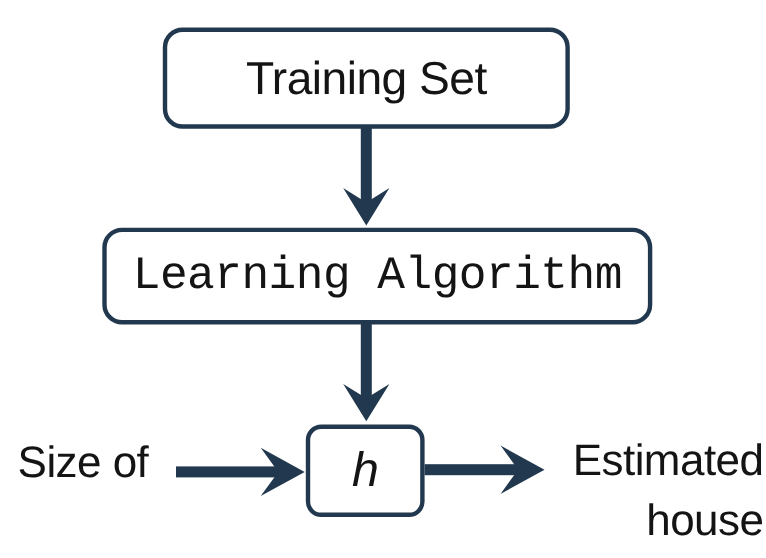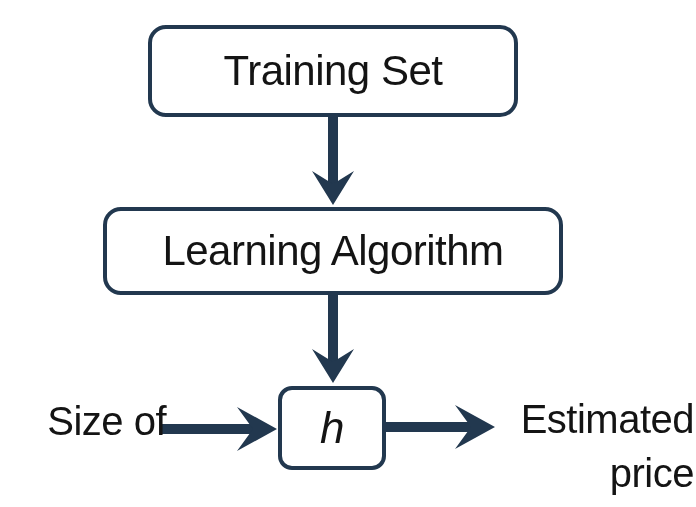--- a/index.html
+++ b/index.html
@@ -36,38 +36,38 @@
     align-items: center;
     justify-content: center;
     font-size: 42px;
     letter-spacing: -0.5px;
     color: var(--text, #141414);
   }
   .node-training {
     left: 148px; top: 25px; width: 370px; height: 92px;
   }
   .node-algorithm {
-    left: 103px; top: 207px; width: 460px; height: 88px;
+    left: 93px; top: 207px; width: 500px; height: 88px; font-family: Liberation Mono, monospace;
   }
   .node-hypothesis {
     left: 278px; top: 386px; width: 108px; height: 84px;
     border-radius: 14px;
     font-style: italic;
     font-size: 44px;
   }
   .side-label {
     position: absolute;
     font-size: 40px;
     letter-spacing: -0.5px;
     line-height: 54px;
     color: var(--text, #141414);
   }
   .side-label .line { display: block; }
   .label-input {
-    left: 16px; top: 394px; width: 150px; text-align: right;
+    left: 16px; top: 394px; width: 150px; text-align: left;
   }
   .label-output {
     left: 498px; top: 392px; width: 196px; text-align: right;
   }
 </style>
 </head>
 <body>
 
 <div class="canvas">
 
@@ -105,16 +105,16 @@
   <div class="node node-hypothesis">
     <span>h</span>
   </div>
 
   <div class="side-label label-input">
     <span class="line">Size of</span>
   </div>
 
   <div class="side-label label-output">
     <span class="line">Estimated</span>
-    <span class="line">price</span>
+    <span class="line">house</span>
   </div>
 
 </div>
 
 </body></html>

